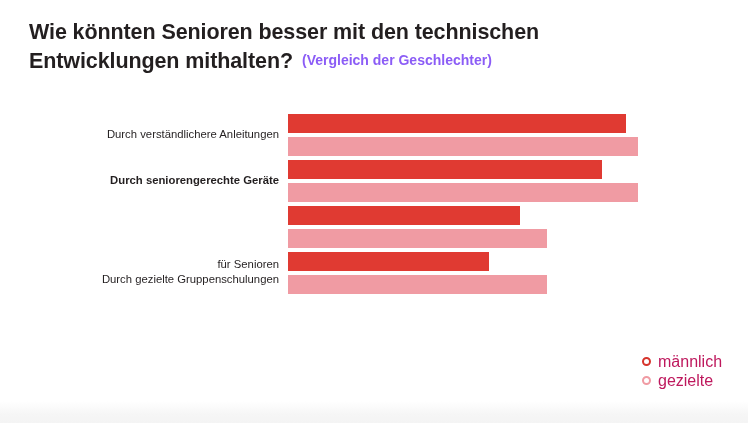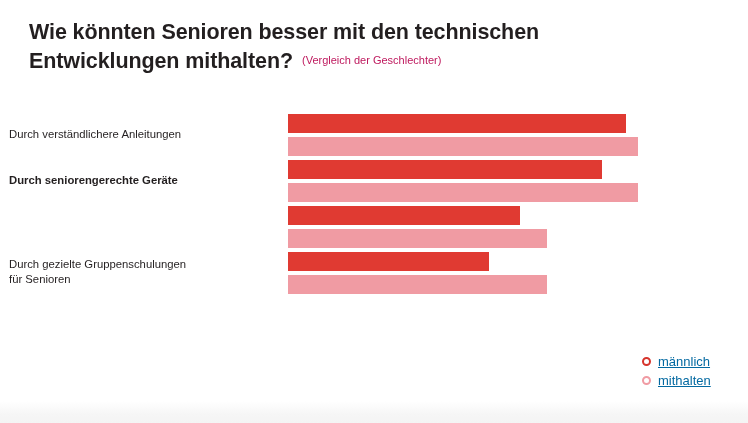--- a/index.html
+++ b/index.html
@@ -41,23 +41,23 @@
     color: #231f20;
     line-height: 29px;
     letter-spacing: -0.1px;
   }
   .title-line2 {
     display: flex;
     align-items: flex-start;
     gap: 9px;
   }
   .subtitle {
-    font-size: 11px;
-    font-weight: normal;
-    color: #be185d;
+    font-size: 14px;
+    font-weight: bold;
+    color: #8b5cf6;
     letter-spacing: 0px;
     position: relative;
     top: -1px;
   }
   .plot {
     position: absolute;
     left: 0;
     top: 113px;
     width: 748px;
     height: 240px;
@@ -65,21 +65,21 @@
   .group {
     position: absolute;
     left: 0;
     width: 748px;
     height: 42px;
   }
   .cat-label {
     position: absolute;
     right: 469px; 
     width: 270px;
-    text-align: left;
+    text-align: right;
     font-size: 11.3px;
     color: #231f20;
     line-height: 15px;
     top: 50%;
     transform: translateY(-50%);
   }
   .bars {
     position: absolute;
     left: 287px;
     top: 0;
@@ -117,24 +117,23 @@
     box-sizing: border-box;
     flex: 0 0 auto;
   }
   .legend-marker.male {
     border: 2.6px solid #d6342c;
   }
   .legend-marker.female {
     border: 2.2px solid #f09ba3;
   }
   .legend-label {
-    font-size: 13px;
-    color: #0369a1;
+    font-size: 16px;
+    color: #be185d;
     white-space: nowrap;
-    text-decoration: underline;
   }
 </style>
 </head>
 <body>
 
 <div id="chart-root">
 
   <div class="title-block">
     <div class="title-line">Wie könnten Senioren besser mit den technischen</div>
     <div class="title-line title-line2">
@@ -163,35 +162,35 @@
         </div>
       </div>
       <div class="group" style="top: 92px;">
         <div class="bars">
           <div class="bar bar-male" title="männlich" style="width: 232px; background: rgb(224, 58, 50);"></div>
           <div class="bar bar-female" title="weiblich" style="width: 259px; background: rgb(240, 155, 163);"></div>
         </div>
       </div>
       <div class="group" style="top: 138px;">
         <div class="cat-label">
+          <div>für Senioren</div>
           <div>Durch gezielte Gruppenschulungen</div>
-          <div>für Senioren</div>
         </div>
         <div class="bars">
           <div class="bar bar-male" title="männlich" style="width: 201px; background: rgb(224, 58, 50);"></div>
           <div class="bar bar-female" title="weiblich" style="width: 259px; background: rgb(240, 155, 163);"></div>
         </div>
       </div>
     </div>
 
   <div class="legend">
     <div class="legend-row">
       <span class="legend-marker male"></span>
       <span class="legend-label">männlich</span>
     </div>
     <div class="legend-row">
       <span class="legend-marker female"></span>
-      <span class="legend-label">mithalten</span>
+      <span class="legend-label">gezielte</span>
     </div>
   </div>
 
   <div class="bottom-band"></div>
 </div>
 
 </body></html>

